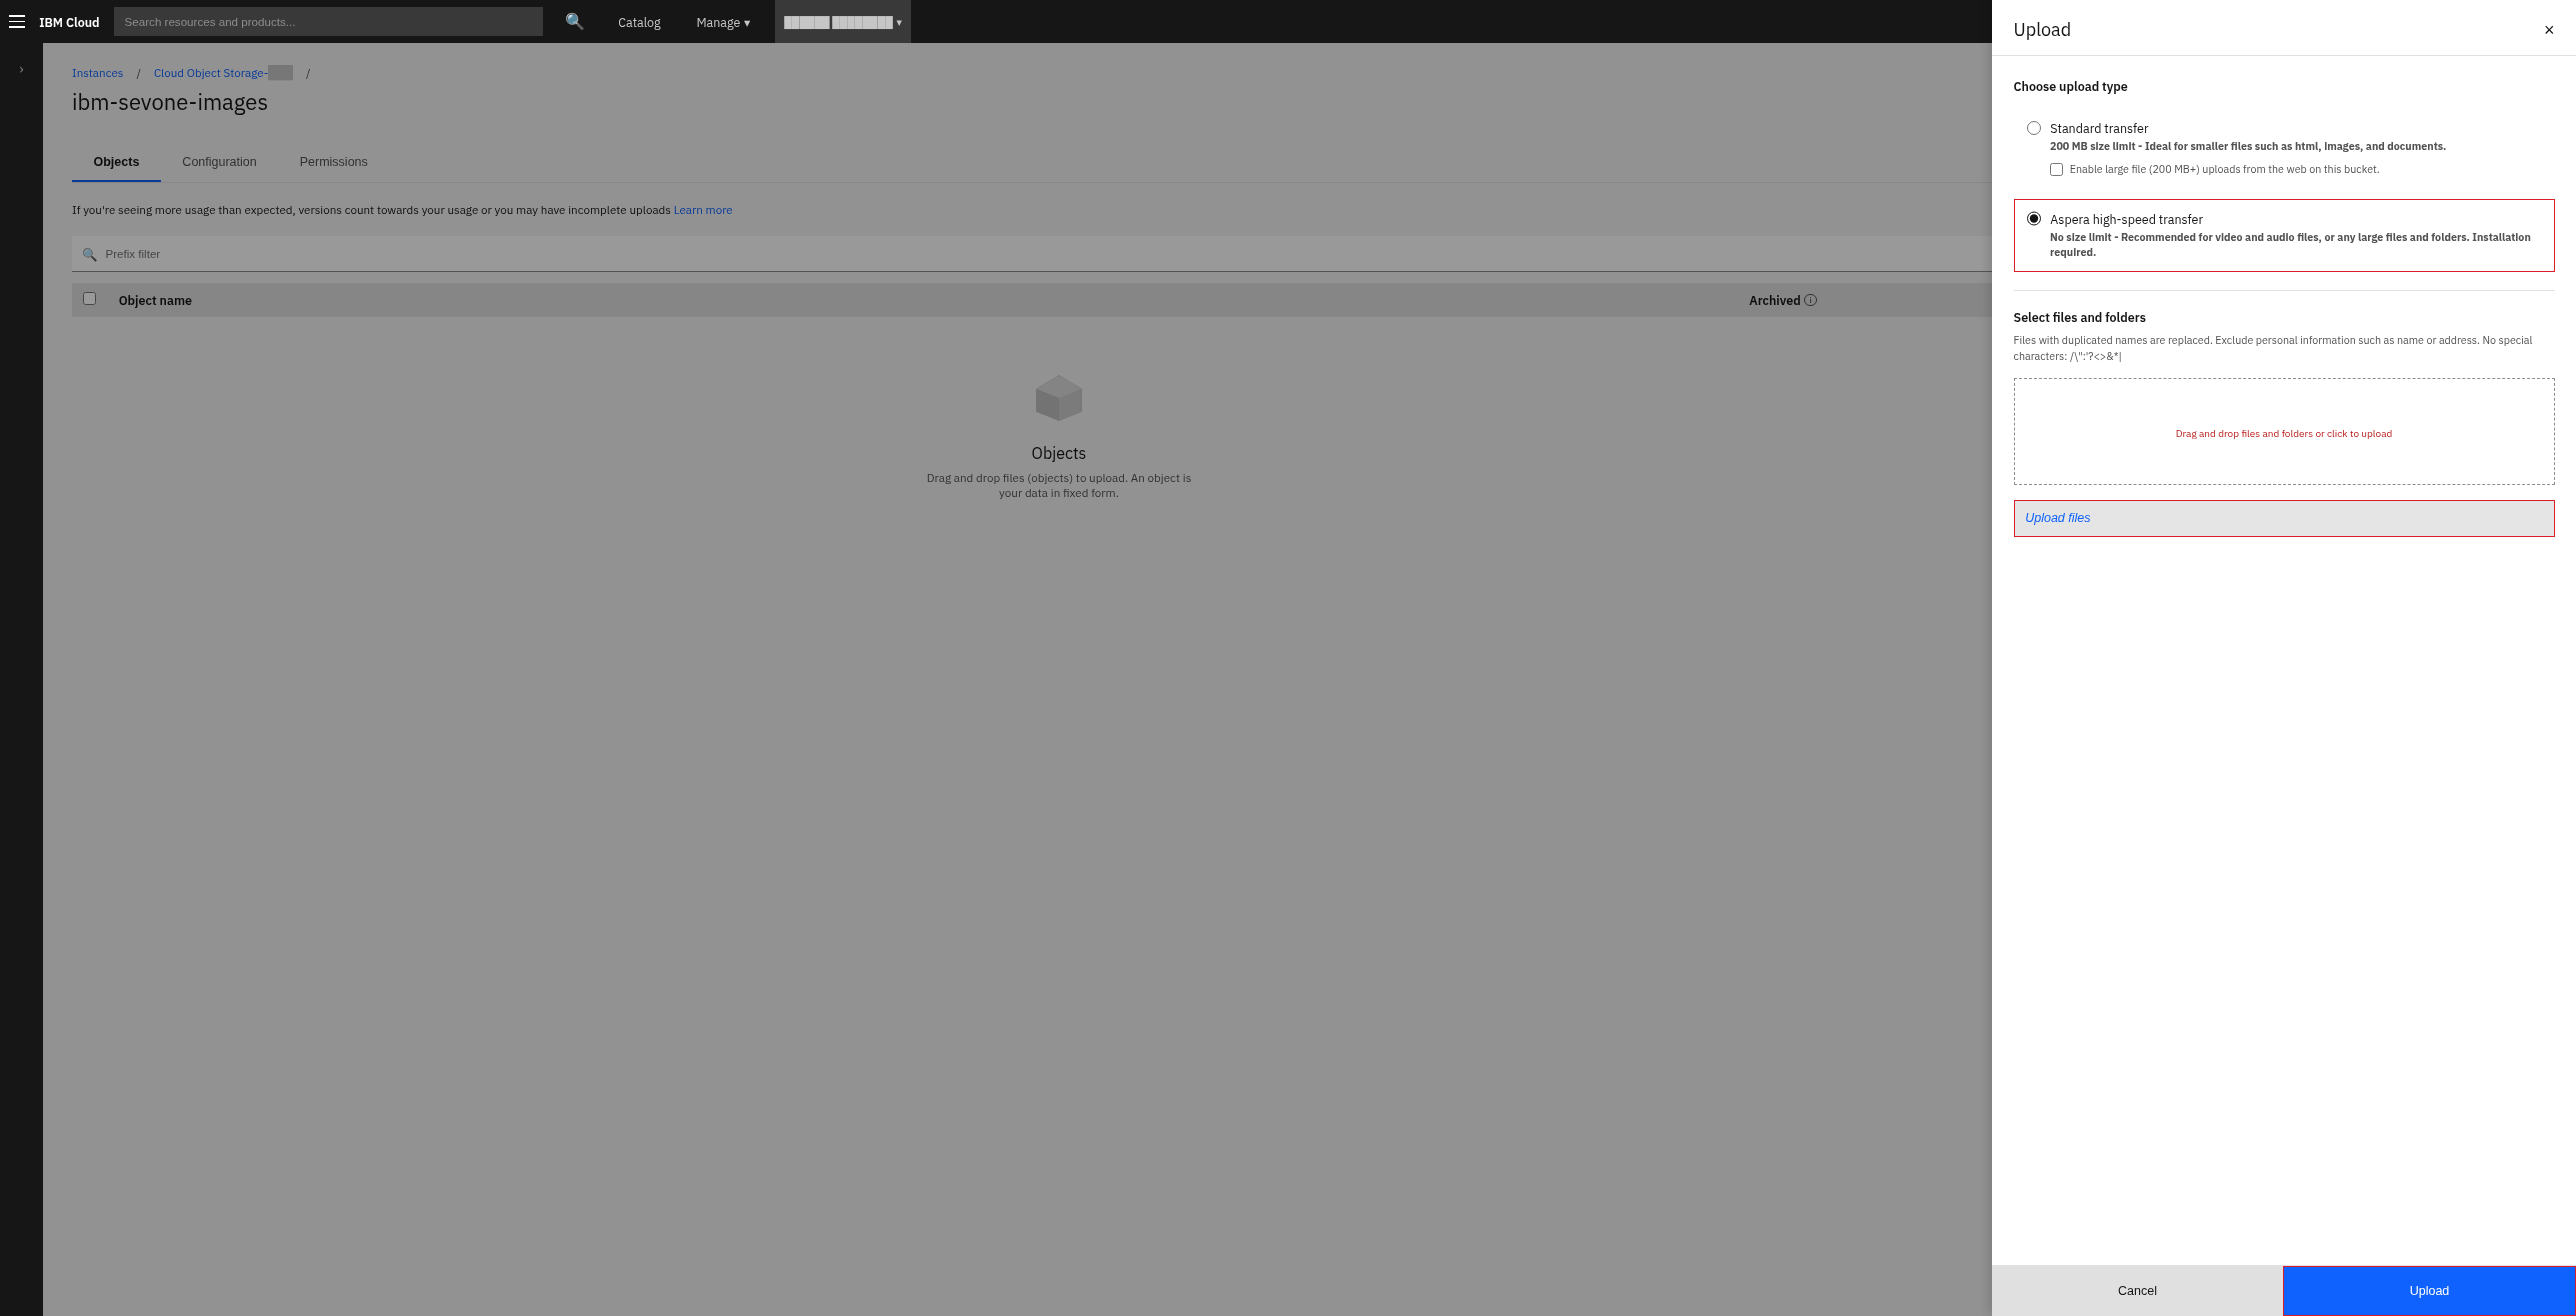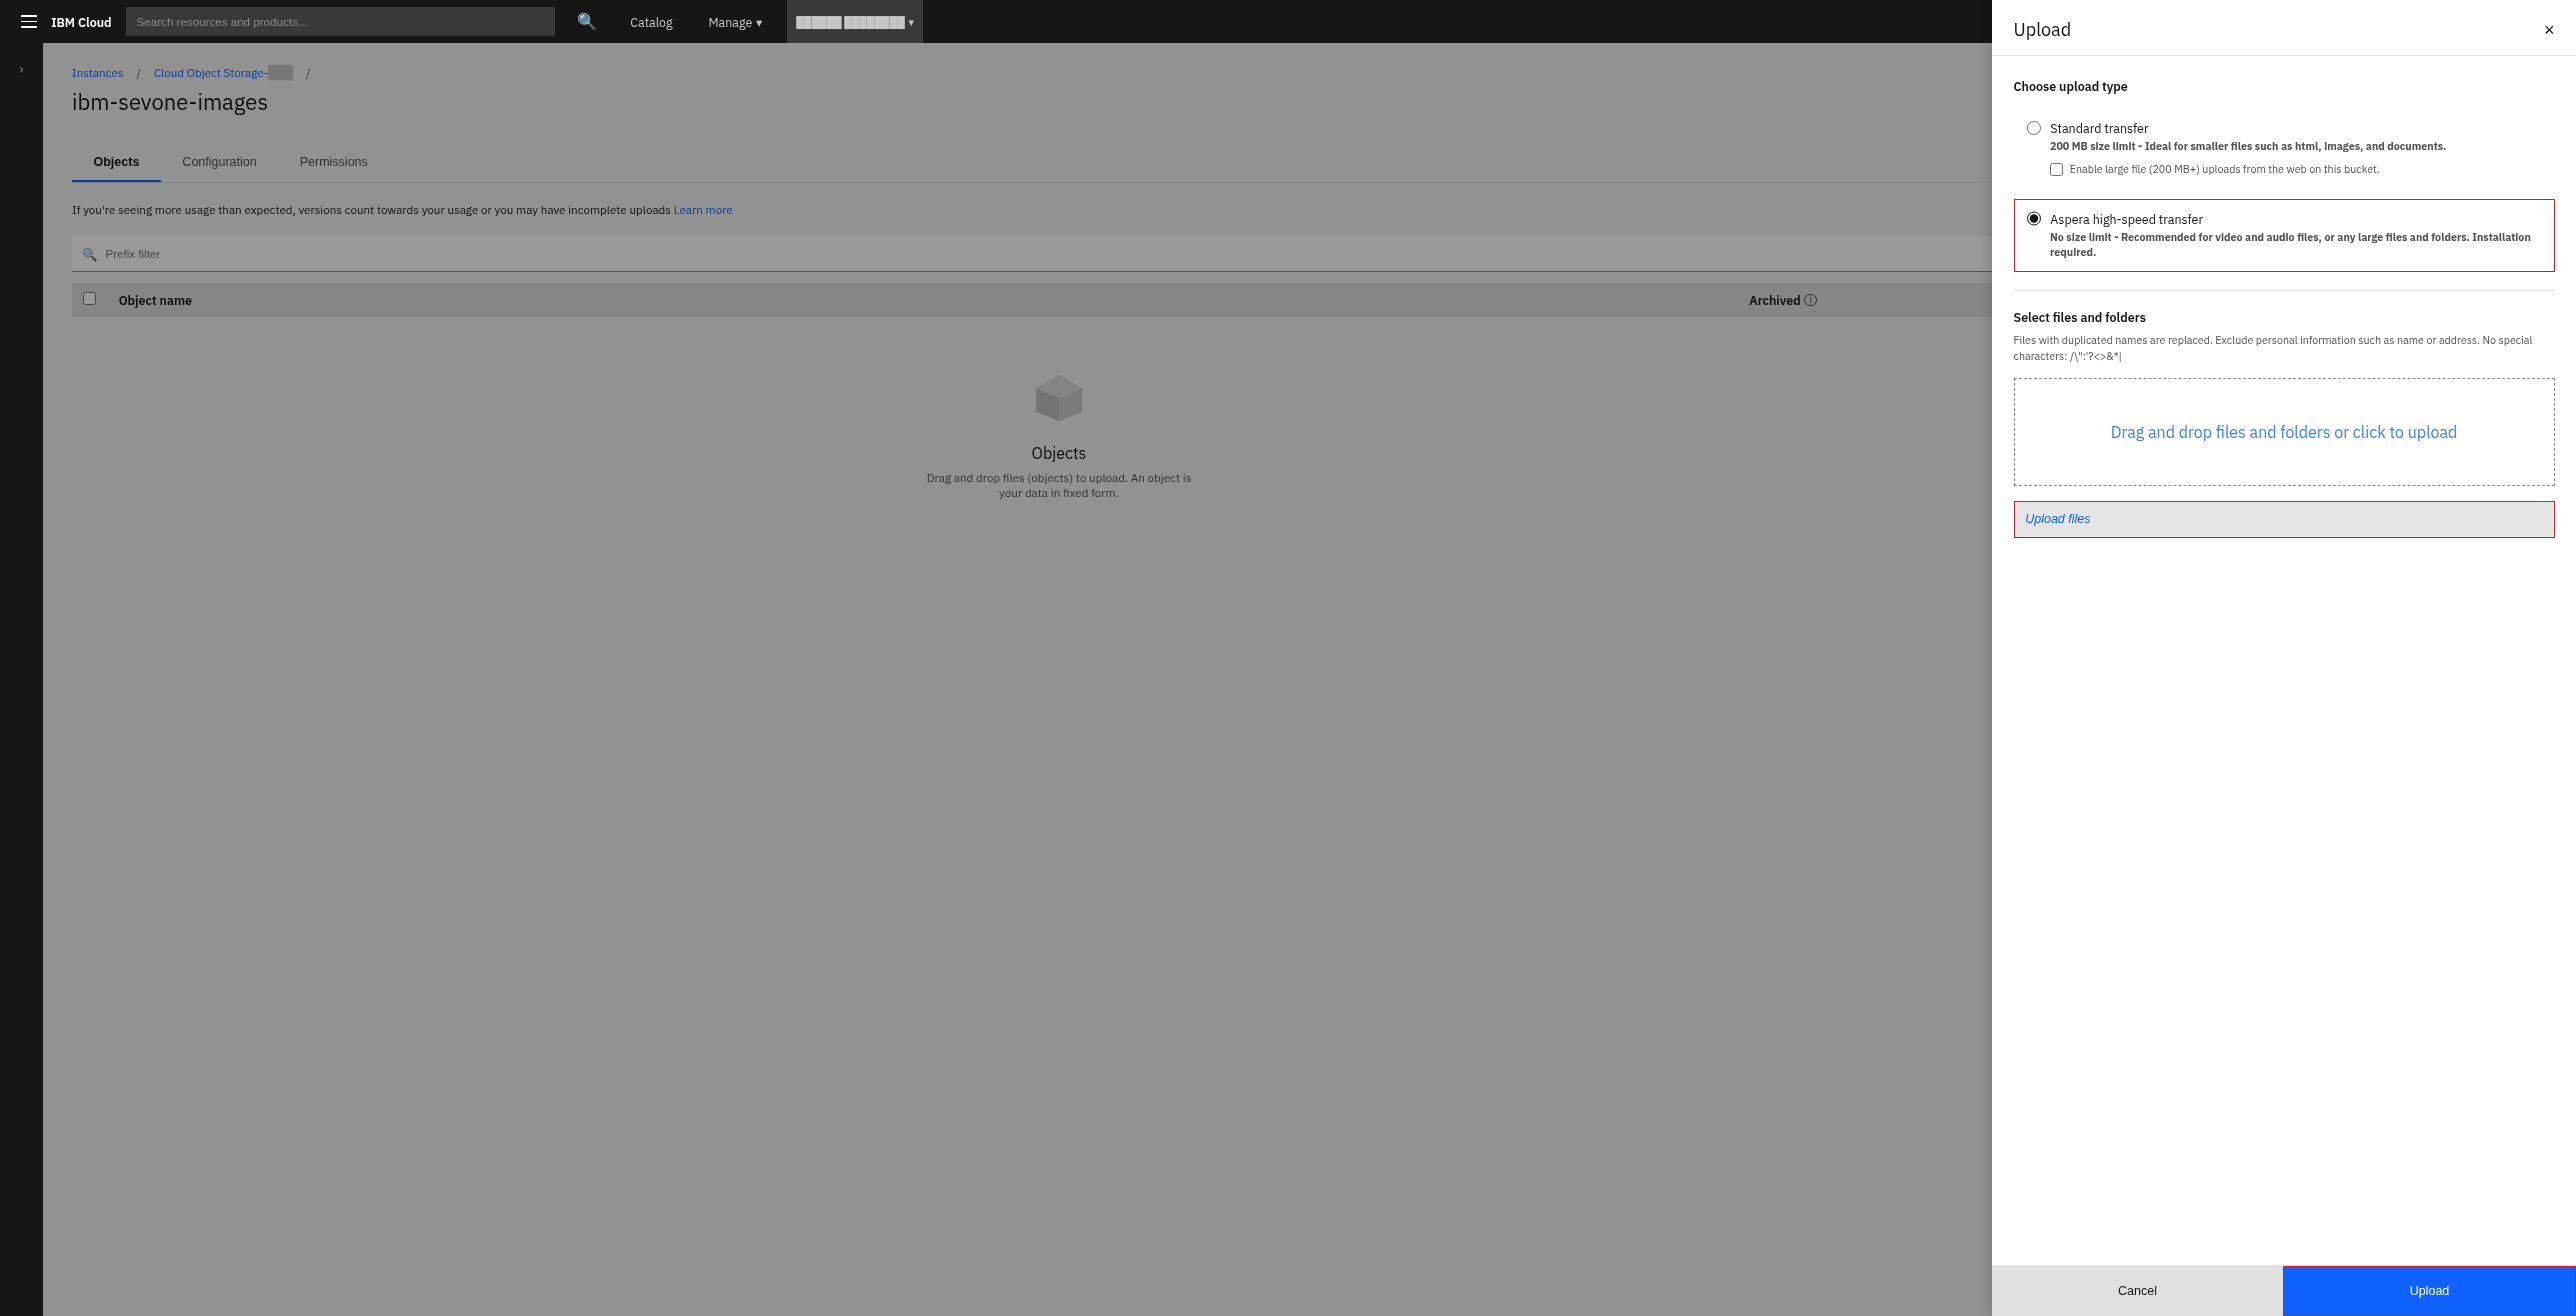--- a/index.html
+++ b/index.html
@@ -4,21 +4,21 @@
   <style>
     * { box-sizing: border-box; margin: 0; padding: 0; }
     body { font-family: 'IBM Plex Sans', Arial, sans-serif; background: #f4f4f4; height: 100vh; overflow: hidden; }
 
     
     .top-nav {
       display: flex;
       align-items: center;
       background: #161616;
       height: 43px;
-      padding: 0 21px;
+      padding: 0 9px;
       color: #fff;
       gap: 14.3px;
       position: fixed;
       top: 0; left: 0; right: 0;
       z-index: 100;
     }
     .top-nav-hamburger { cursor: pointer; display: flex; flex-direction: column; gap: 3.6px; }
     .top-nav-hamburger span { display: block; width: 16px; height: 1.8px; background: #fff; }
     .top-nav-brand { font-size: 12.5px; font-weight: 600; color: #fff; white-space: nowrap; }
     .top-nav-search {
@@ -191,21 +191,21 @@
     .select-files-label { font-size: 12.5px; font-weight: 600; color: #161616; margin-bottom: 7.2px; }
     .select-files-desc { font-size: 10.7px; color: #525252; margin-bottom: 14.3px; line-height: 1.5; }
 
     .drop-zone {
       border: 0.9px dashed #8d8d8d;
       padding: 43px 21.5px;
       text-align: center;
       cursor: pointer;
       margin-bottom: 14.3px;
     }
-    .drop-zone-text { font-size: 16px; color: #3b82f6; }
+    .drop-zone-text { font-size: 10px; color: #b91c1c; }
 
     .upload-files-btn {
       width: 100%;
       padding: 10.7px;
       background: #e5e5e5;
       border: 1.8px solid #da1e28;
       color: #0f62fe;
       font-size: 12.5px;
       cursor: pointer;
       text-align: left;

